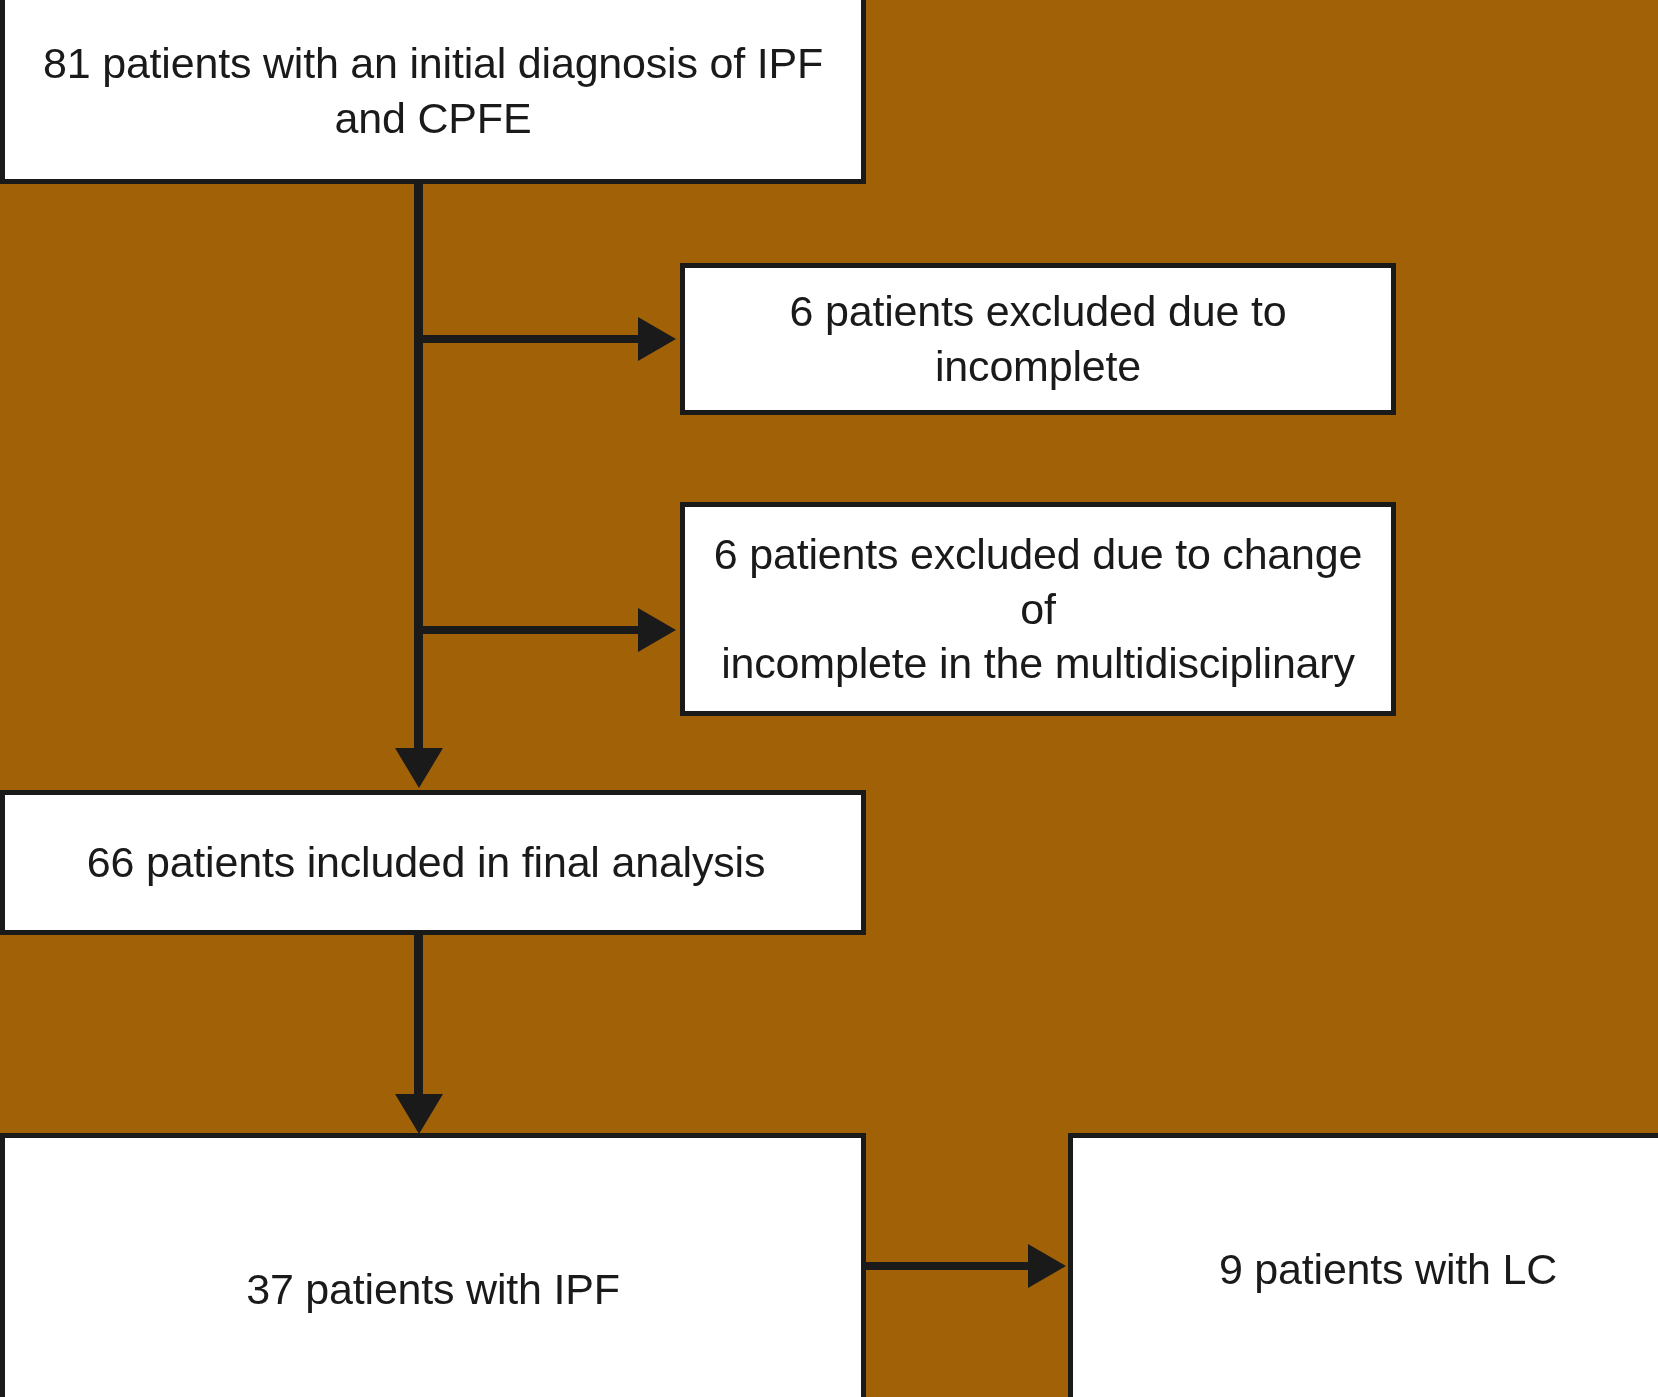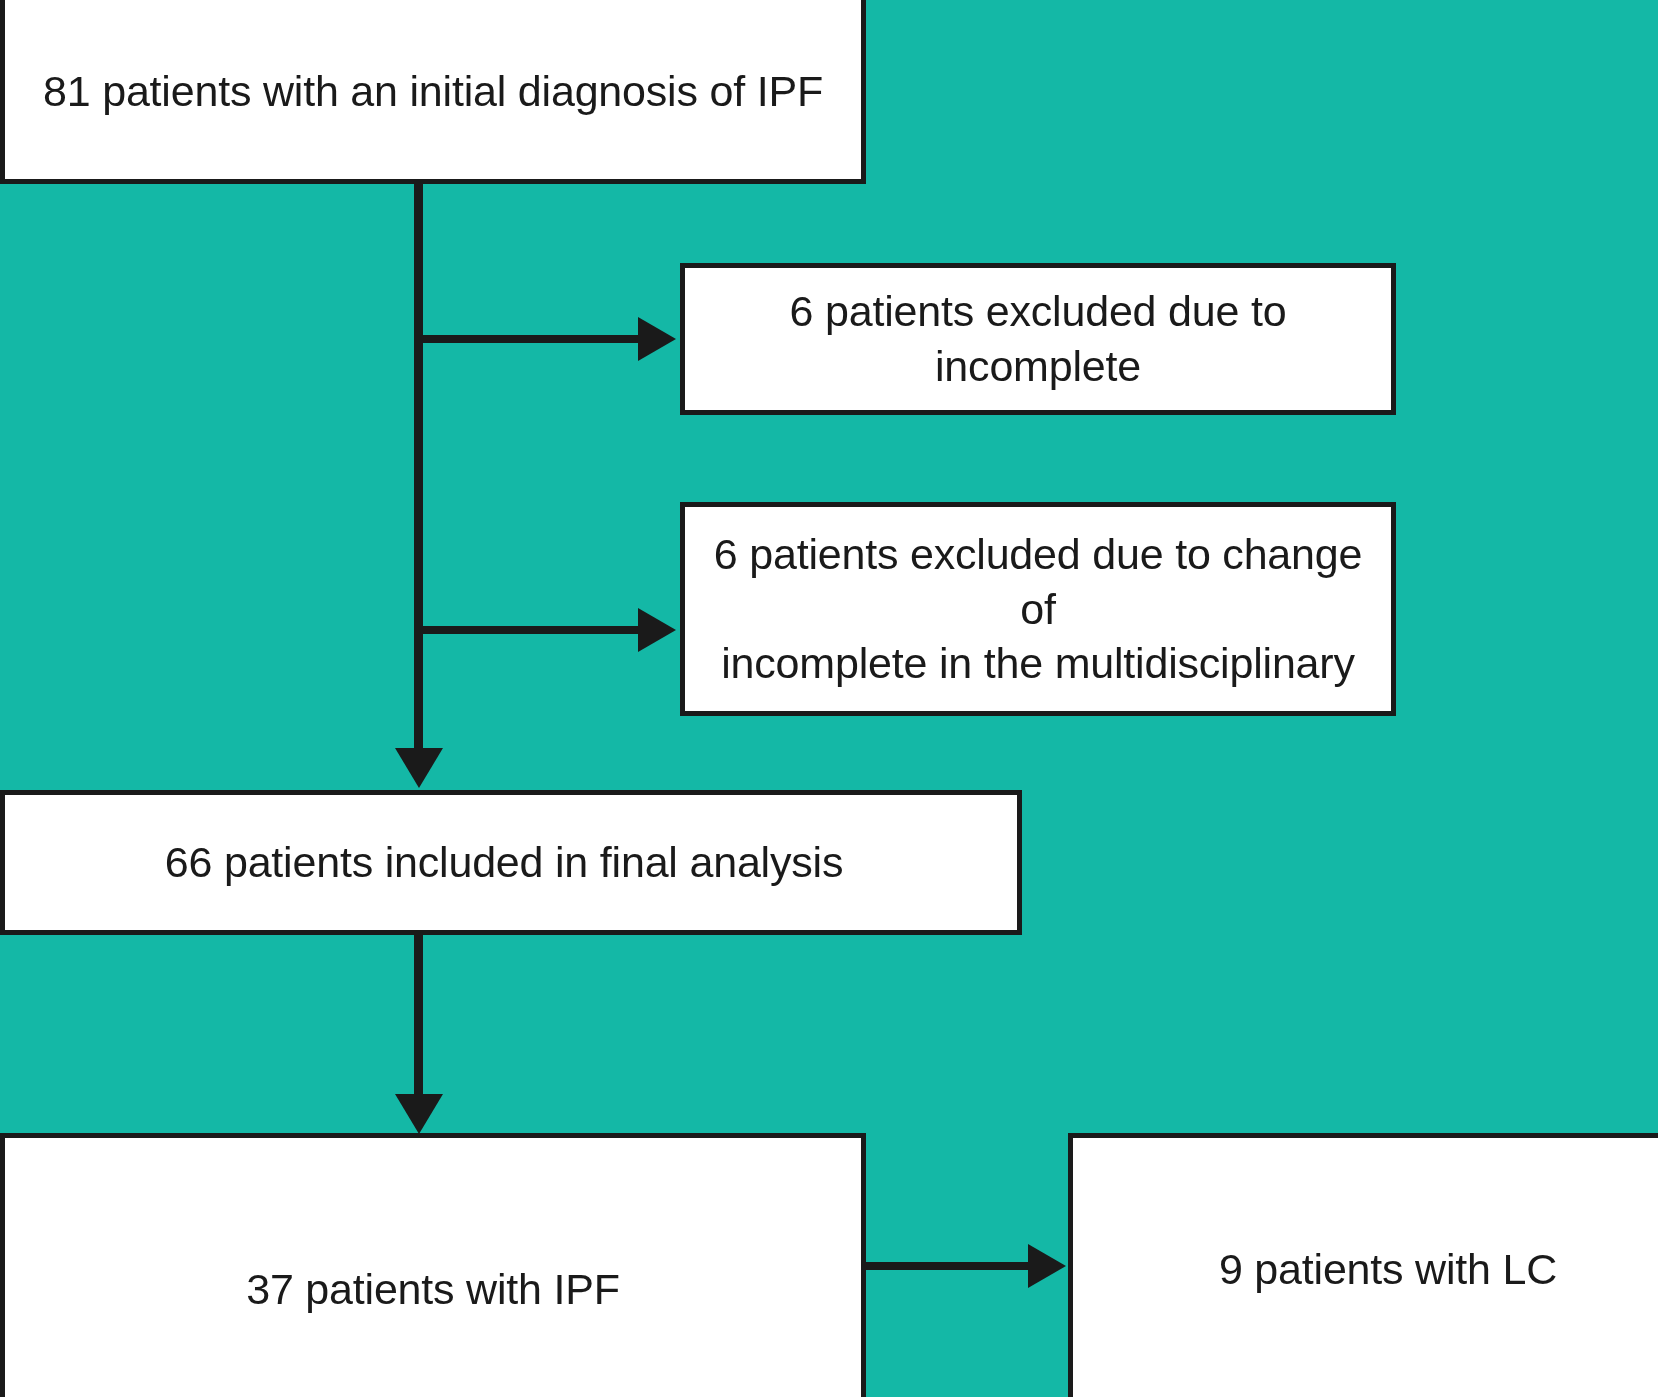--- a/index.html
+++ b/index.html
@@ -7,21 +7,21 @@
     padding: 0;
     background: #ffffff;
   }
   body {
     font-family: "Liberation Sans", sans-serif;
   }
   #flowchart {
     position: relative;
     width: 1658px;
     height: 1397px;
-    background: #14b8a6;
+    background: #a16207;
     overflow: hidden;
   }
   .node {
     position: absolute;
     box-sizing: border-box;
     border: 5px solid #1a1a1a;
     background: #ffffff;
     display: flex;
     align-items: center;
     justify-content: center;
@@ -60,21 +60,21 @@
     left: 680px;
     top: 502px;
     width: 716px;
     height: 214px;
   }
 
   
   #box-included {
     left: 0px;
     top: 790px;
-    width: 1022px;
+    width: 866px;
     height: 145px;
     justify-content: center;
   }
   #box-included .txt {
     text-align: center;
     padding-left: 0;
   }
 
   
   #box-groups {
@@ -158,20 +158,21 @@
   #arrow-groups   { left: 395px; top: 1094px; }
 </style>
 </head>
 <body>
 
 <div id="flowchart">
 
   <div class="node" id="box-enrolled">
     <div class="txt">
       <span class="line">81 patients with an initial diagnosis of IPF</span>
+      <span class="line">and CPFE</span>
     </div>
   </div>
 
   <div class="node" id="box-exclusion-incomplete">
     <div class="txt">
       <span class="line">6 patients excluded due to incomplete</span>
     </div>
   </div>
 
   <div class="node" id="box-exclusion-diagnosis">

